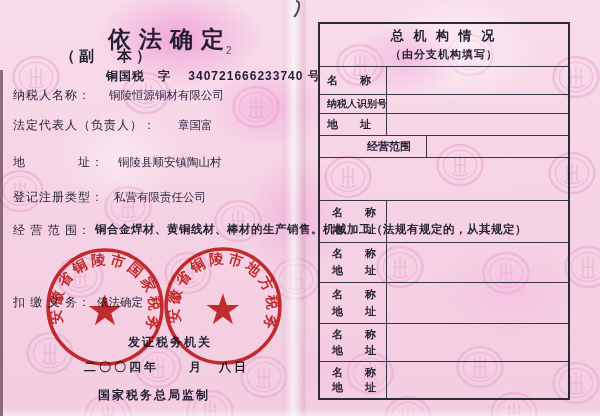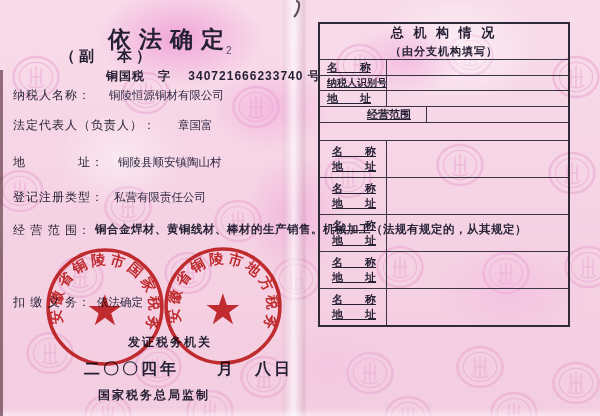--- a/index.html
+++ b/index.html
@@ -38,36 +38,36 @@
   .lp-field .lp-label{letter-spacing:1px;}
   .lp-field .lp-value{font-size:11.5px;color:#332b45;}
   #lp-f1{top:87px;}  #lp-f1 .lp-value{margin-left:18px;}
   #lp-f2{top:117px;} #lp-f2 .lp-value{margin-left:22px;}
   #lp-f3{top:154px;} #lp-f3 .lp-value{margin-left:14px;}
   #lp-f4{top:189px;} #lp-f4 .lp-value{margin-left:10px;}
   #lp-f5{top:222px;}
   #lp-f6{top:261px;} #lp-f6 .lp-value{margin-left:6px;color:#8a7fd0;opacity:.85;}
   #lp-f7{top:294px;} #lp-f7 .lp-value{margin-left:6px;}
   #lp-issuer{top:334px;left:128px;font-size:12px;letter-spacing:2px;}
-  #lp-date{top:359px;left:84px;font-size:16px;letter-spacing:3px;}
+  #lp-date{top:359px;left:84px;font-size:12px;letter-spacing:3px;}
   #lp-footer{top:387px;left:98px;font-size:12px;letter-spacing:2px;}
   
   .seal{position:absolute;z-index:6;mix-blend-mode:multiply;opacity:.92;}
   #seal-national{left:44px;top:246px;}
   #seal-local{left:162px;top:245px;}
   .seal text{font-family:"Liberation Sans","DejaVu Sans",sans-serif;font-weight:bold;}
   
-  #rp-table{position:absolute;left:318px;top:22px;width:252px;height:305px;z-index:5;
+  #rp-table{position:absolute;left:318px;top:22px;width:252px;height:378px;z-index:5;
     border:2px solid #2e2a38;box-sizing:border-box;display:flex;flex-direction:column;
     color:#241f33;font-weight:bold;}
   .rp-sep{border-bottom:1.5px solid #3a3546;}
   .rp-header{display:flex;flex-direction:column;justify-content:center;align-items:center;}
   .rp-h-title{font-size:13px;letter-spacing:3px;}
   .rp-h-sub{font-size:11px;letter-spacing:1px;margin-top:2px;}
-  .rp-row{display:flex;align-items:flex-end;text-decoration:underline;}
+  .rp-row{display:flex;align-items:flex-end;}
   .rp-label{width:67px;box-sizing:border-box;border-right:1.5px solid #3a3546;
     padding-left:7px;font-size:11px;align-self:stretch;display:flex;align-items:center;white-space:nowrap;}
   .rp-value{flex:1;}
   .rp-block .rp-label{flex-direction:column;align-items:flex-start;justify-content:space-around;padding:3px 0 3px 12px;}
   .h43{height:43px;} .h28{height:28px;} .h19{height:19px;} .h21{height:21px;} .h22{height:22px;padding-left:40px;}
   .h42{height:42px;} .h41{height:41px;} .h38{height:38px;} .h40{height:40px;flex:1;}
   
   #scope-line{position:absolute;top:222px;left:95px;width:375px;z-index:7;
     font-size:11.5px;font-weight:bold;color:#2a2438;white-space:nowrap;letter-spacing:.5px;}
 </style>

